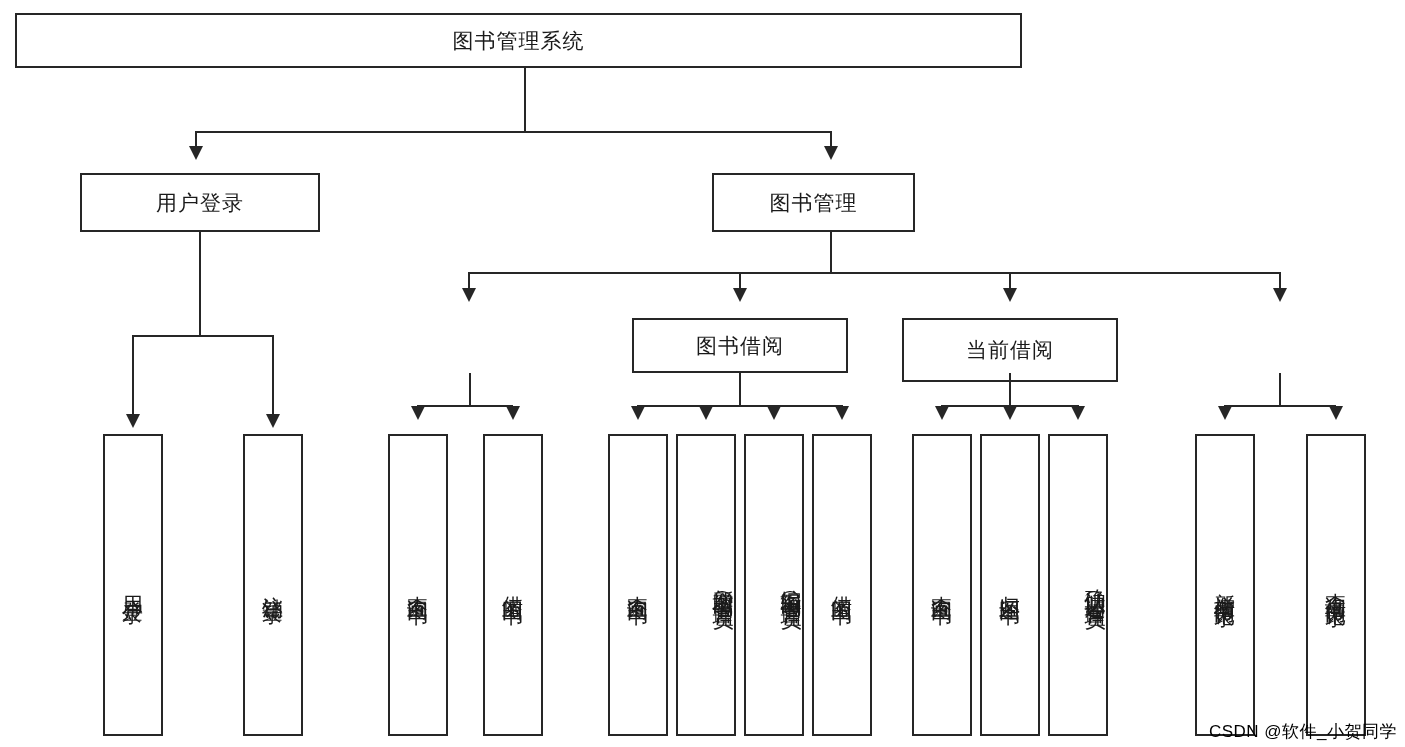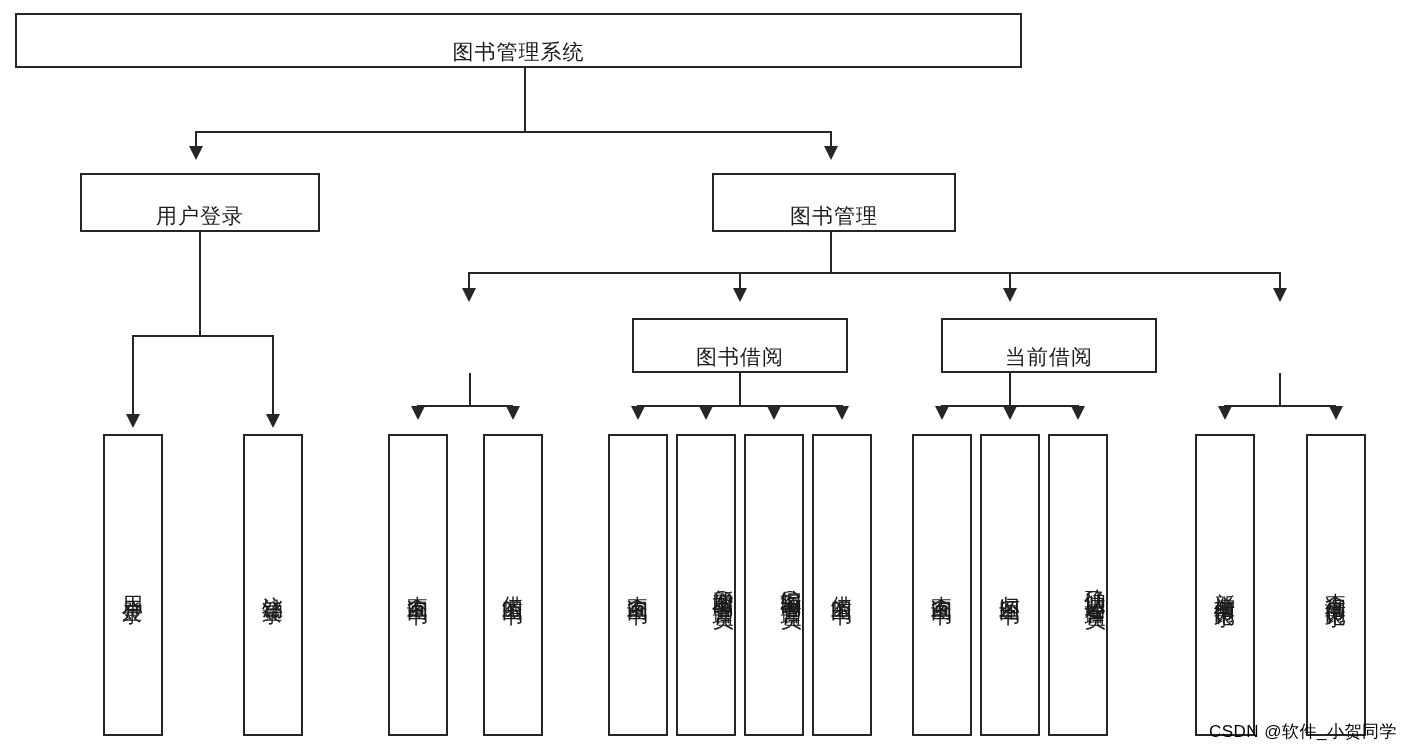--- a/index.html
+++ b/index.html
@@ -16,21 +16,21 @@
     height: 747px;
     background: #ffffff;
     overflow: hidden;
   }
   .node {
     position: absolute;
     box-sizing: border-box;
     border: 2px solid #262626;
     background: #ffffff;
     display: flex;
-    align-items: flex-end;
+    align-items: center;
     justify-content: center;
     color: #1a1a1a;
   }
   .node.horiz {
     font-size: 21px;
     letter-spacing: 1px;
   }
   .node.leaf {
     writing-mode: vertical-rl;
     text-orientation: upright;
@@ -88,21 +88,21 @@
   <div class="line hline" style="left:195px; top:131px; width:637px; height:2px;"></div>
 
   <div class="line vline" style="left:195px; top:131px; width:2px; height:18px;"></div>
   <div class="arrow" style="left:189px; top:146px;"></div>
   <div class="line vline" style="left:830px; top:131px; width:2px; height:18px;"></div>
   <div class="arrow" style="left:824px; top:146px;"></div>
 
   <div class="node horiz" style="left:80px; top:173px; width:240px; height:59px;">
     <span>用户登录</span>
   </div>
-  <div class="node horiz" style="left:712px; top:173px; width:244px; height:59px;">
+  <div class="node horiz" style="left:712px; top:173px; width:203px; height:59px;">
     <span>图书管理</span>
   </div>
 
   <div class="line vline" style="left:199px; top:232px; width:2px; height:104px;"></div>
   <div class="line hline" style="left:132px; top:335px; width:141px; height:2px;"></div>
   <div class="line vline" style="left:132px; top:335px; width:2px; height:82px;"></div>
   <div class="arrow" style="left:126px; top:414px;"></div>
   <div class="line vline" style="left:272px; top:335px; width:2px; height:82px;"></div>
   <div class="arrow" style="left:266px; top:414px;"></div>
 
@@ -113,21 +113,21 @@
   <div class="line vline" style="left:739px; top:272px; width:2px; height:18px;"></div>
   <div class="arrow" style="left:733px; top:288px;"></div>
   <div class="line vline" style="left:1009px; top:272px; width:2px; height:18px;"></div>
   <div class="arrow" style="left:1003px; top:288px;"></div>
   <div class="line vline" style="left:1279px; top:272px; width:2px; height:18px;"></div>
   <div class="arrow" style="left:1273px; top:288px;"></div>
 
   <div class="node horiz" style="left:632px; top:318px; width:216px; height:55px;">
     <span>图书借阅</span>
   </div>
-  <div class="node horiz" style="left:902px; top:318px; width:216px; height:55px;margin-left:39px;">
+  <div class="node horiz" style="left:902px; top:318px; width:216px; height:64px;">
     <span>当前借阅</span>
   </div>
 
   <div class="line vline" style="left:469px; top:373px; width:2px; height:33px;"></div>
   <div class="line hline" style="left:417px; top:405px; width:96px; height:2px;"></div>
   <div class="arrow" style="left:411px; top:406px;"></div>
   <div class="arrow" style="left:506px; top:406px;"></div>
 
   <div class="line vline" style="left:739px; top:373px; width:2px; height:33px;"></div>
   <div class="line hline" style="left:637px; top:405px; width:206px; height:2px;"></div>

